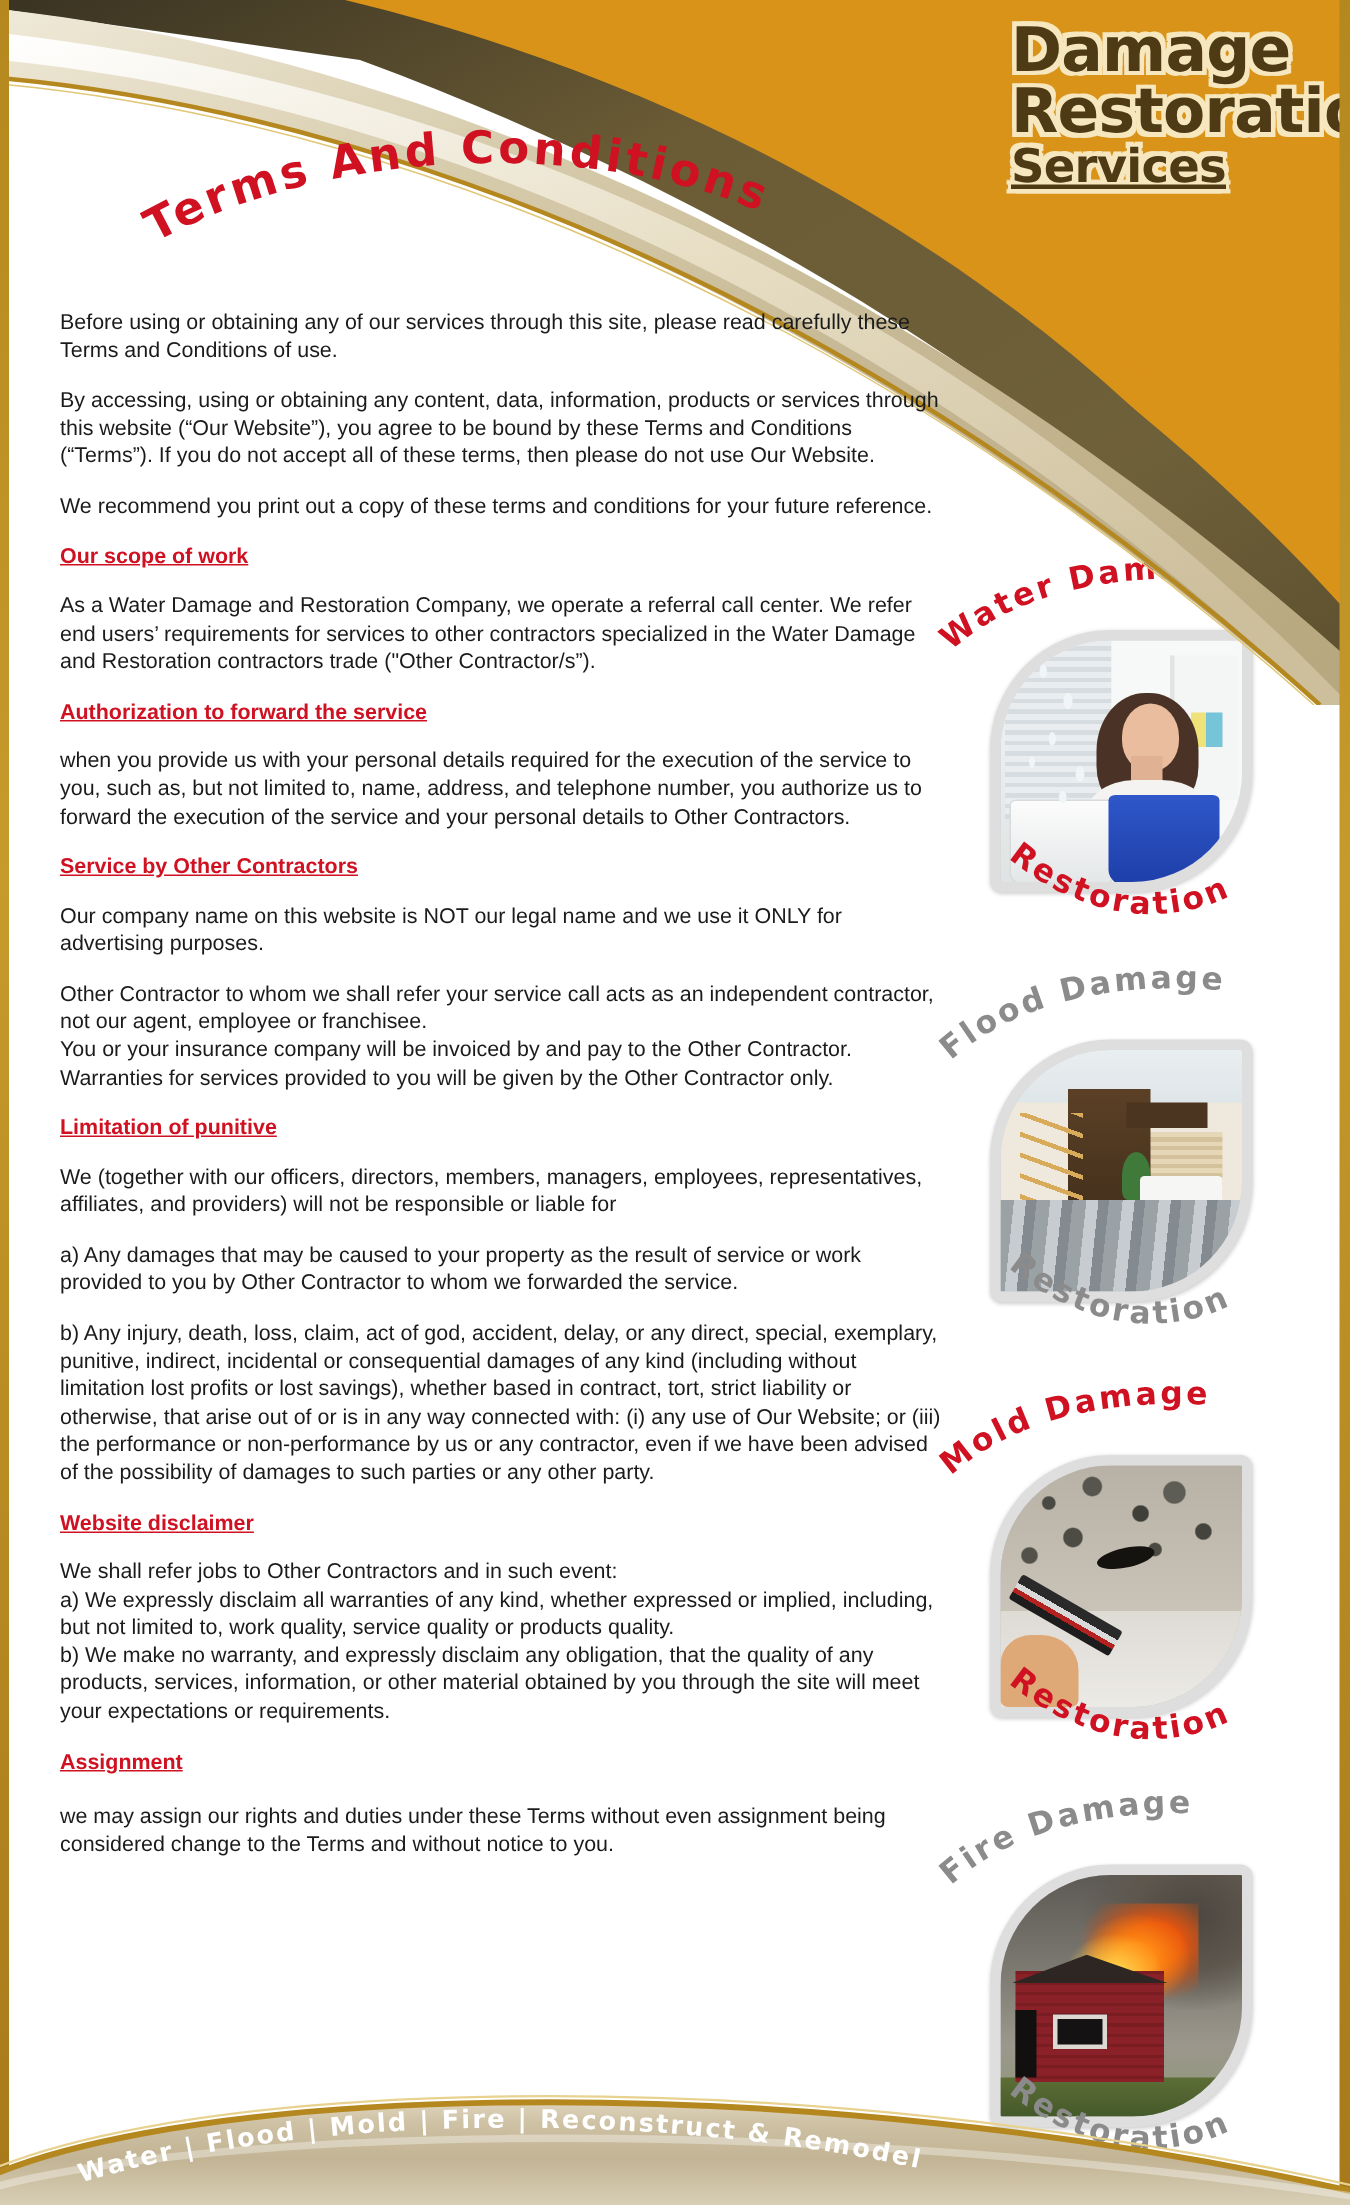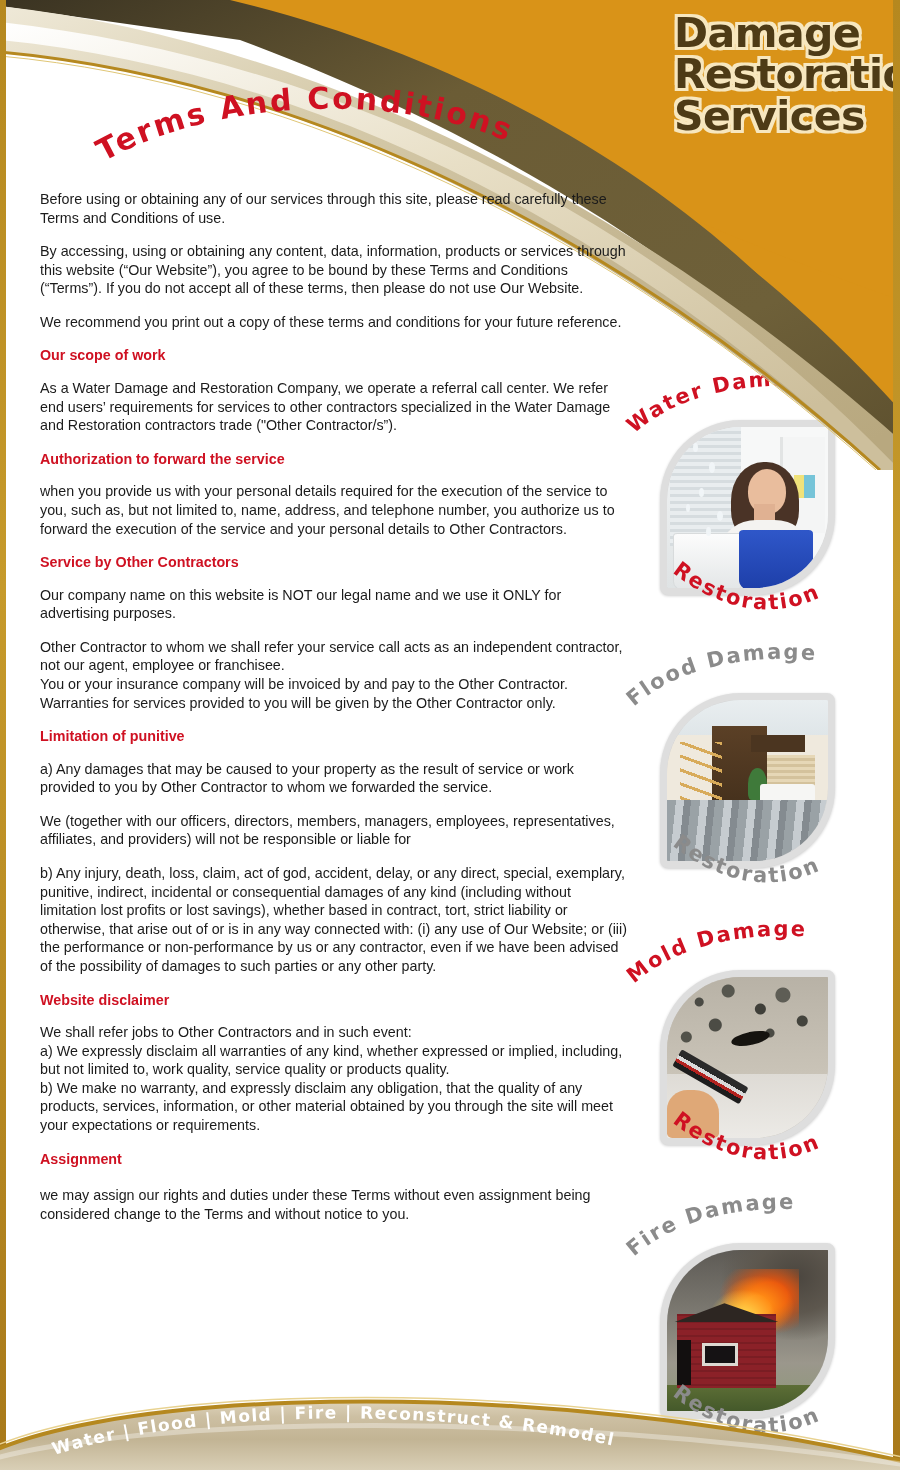--- a/index.html
+++ b/index.html
@@ -64,21 +64,21 @@
     font-weight: bold;
     color: #4e3b16;
     letter-spacing: -0.5px;
     text-shadow:
       2px 0 0 #f7e7bf, -2px 0 0 #f7e7bf, 0 2px 0 #f7e7bf, 0 -2px 0 #f7e7bf,
       2px 2px 0 #f7e7bf, -2px 2px 0 #f7e7bf, 2px -2px 0 #f7e7bf, -2px -2px 0 #f7e7bf,
       3px 3px 0 #f7e7bf, -3px 3px 0 #f7e7bf, 3px -3px 0 #f7e7bf, -3px -3px 0 #f7e7bf;
   }
   .logo .l1 { font-size: 41px; }
   .logo .l2 { font-size: 41px; margin-top: 2px; }
-  .logo .l3 { font-size: 41px; margin-top: 2px; }
+  .logo .l3 { font-size: 31px; margin-top: 2px; text-decoration: underline; }
 
   
   .title-arc {
     position: absolute;
     top: 88px;
     left: 90px;
     width: 420px;
     height: 90px;
     z-index: 6;
   }
@@ -87,39 +87,40 @@
     font-family: "DejaVu Sans", sans-serif;
     font-weight: bold;
     font-size: 30px;
     fill: #cf1122;
     letter-spacing: 2.5px;
   }
 
   
   .content {
     position: absolute;
-    top: 190px;
+    top: 206px;
     left: 40px;
     width: 588px;
     z-index: 5;
   }
   .content p {
     font-family: "Liberation Sans", sans-serif;
     font-size: 14.3px;
     line-height: 1.30;
     color: #1b1b1b;
     margin: 0 0 15px 0;
   }
   .content h3 {
     font-family: "Liberation Sans", sans-serif;
     font-size: 14.3px;
     font-weight: bold;
     color: #cf1122;
     margin: 0 0 14px 0;
     line-height: 1.3;
+    text-decoration: underline;
   }
 
   .card {
     position: absolute;
     width: 210px;
     height: 250px;
   }
   .card .photo {
     position: absolute;
     left: 20px;
@@ -310,22 +311,22 @@
     <h3>Authorization to forward the service</h3>
     <p>when you provide us with your personal details required for the execution of the service to you, such as, but not limited to, name, address, and telephone number, you authorize us to forward the execution of the service and your personal details to Other Contractors.</p>
 
     <h3>Service by Other Contractors</h3>
     <p>Our company name on this website is NOT our legal name and we use it ONLY for advertising purposes.</p>
     <p style="white-space:pre-line">Other Contractor to whom we shall refer your service call acts as an independent contractor, not our agent, employee or franchisee.
 You or your insurance company will be invoiced by and pay to the Other Contractor.
 Warranties for services provided to you will be given by the Other Contractor only.</p>
 
     <h3>Limitation of punitive</h3>
+    <p>We (together with our officers, directors, members, managers, employees, representatives, affiliates, and providers) will not be responsible or liable for</p>
     <p>a) Any damages that may be caused to your property as the result of service or work provided to you by Other Contractor to whom we forwarded the service.</p>
-    <p>We (together with our officers, directors, members, managers, employees, representatives, affiliates, and providers) will not be responsible or liable for</p>
     <p>b) Any injury, death, loss, claim, act of god, accident, delay, or any direct, special, exemplary, punitive, indirect, incidental or consequential damages of any kind (including without limitation lost profits or lost savings), whether based in contract, tort, strict liability or otherwise, that arise out of or is in any way connected with: (i) any use of Our Website; or (iii) the performance or non-performance by us or any contractor, even if we have been advised of the possibility of damages to such parties or any other party.</p>
 
     <h3>Website disclaimer</h3>
     <p style="white-space:pre-line">We shall refer jobs to Other Contractors and in such event:
 a) We expressly disclaim all warranties of any kind, whether expressed or implied, including, but not limited to, work quality, service quality or products quality.
 b) We make no warranty, and expressly disclaim any obligation, that the quality of any products, services, information, or other material obtained by you through the site will meet your expectations or requirements.</p>
 
     <h3 style="margin-bottom:18px">Assignment</h3>
     <p>we may assign our rights and duties under these Terms without even assignment being considered change to the Terms and without notice to you.</p>
   </div>

